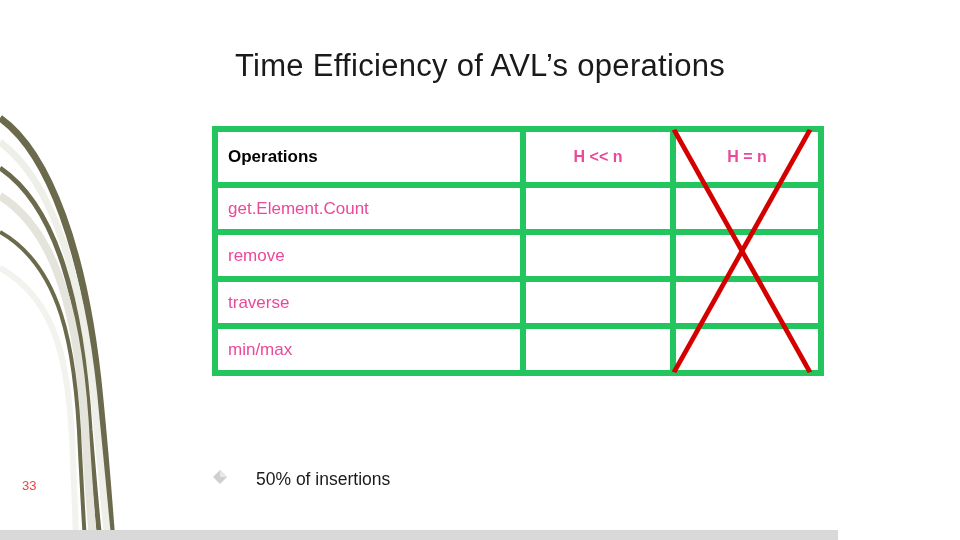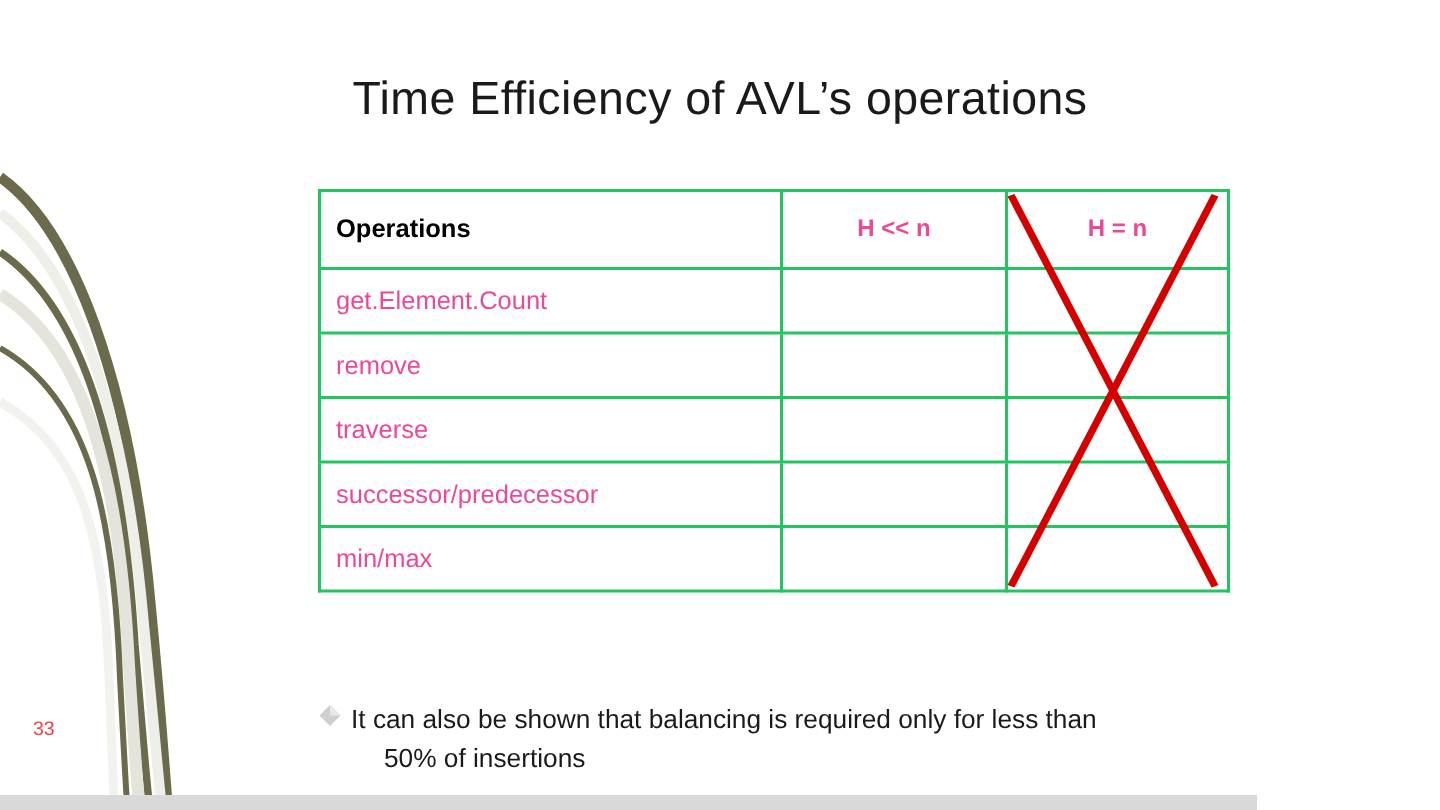--- a/index.html
+++ b/index.html
@@ -46,21 +46,21 @@
     left: 212px;
     top: 126px;
     width: 606px;
   }
   table.ops {
     border-collapse: collapse;
     width: 606px;
     table-layout: fixed;
   }
   table.ops td, table.ops th {
-    border: 2px solid #22c55e;
+    border: 6px solid #22c55e;
     padding: 0;
     vertical-align: middle;
     font-weight: normal;
   }
   table.ops th.hdr-op {
     text-align: left;
     padding: 10px 0 10px 10px;
     font-size: 17px;
     font-weight: bold;
     height: 30px;
@@ -173,25 +173,20 @@
           <td class="op-name">remove</td>
           <td class="cell"></td>
           <td class="cell"></td>
         </tr>
         <tr>
           <td class="op-name">traverse</td>
           <td class="cell"></td>
           <td class="cell"></td>
         </tr>
         <tr>
-          <td class="op-name">successor/predecessor</td>
-          <td class="cell"></td>
-          <td class="cell"></td>
-        </tr>
-        <tr>
           <td class="op-name">min/max</td>
           <td class="cell"></td>
           <td class="cell"></td>
         </tr>
       </tbody>
     </table>
 
     <svg class="cross-overlay" viewBox="0 0 606 327" preserveAspectRatio="none">
       <line x1="462" y1="5" x2="598" y2="322" stroke="#d40000" stroke-width="5"></line>
       <line x1="598" y1="5" x2="462" y2="322" stroke="#d40000" stroke-width="5"></line>
@@ -201,19 +196,18 @@
   <div class="slide-number">33</div>
 
   <div class="bullet-row">
     <div class="bullet-marker">
       <svg width="16" height="16" viewBox="0 0 16 16">
         <polygon points="8,1 15,8 8,15 1,8" fill="#cfcfcf"></polygon>
         <polygon points="8,1 15,8 8,8" fill="#e8e8e8"></polygon>
       </svg>
     </div>
     <div class="bullet-text">
-      <span>It can also be shown that balancing is required only for less than</span>
       <span class="line2">50% of insertions</span>
     </div>
   </div>
 
   <div class="bottom-bar"></div>
 </div>
 
 </body></html>

